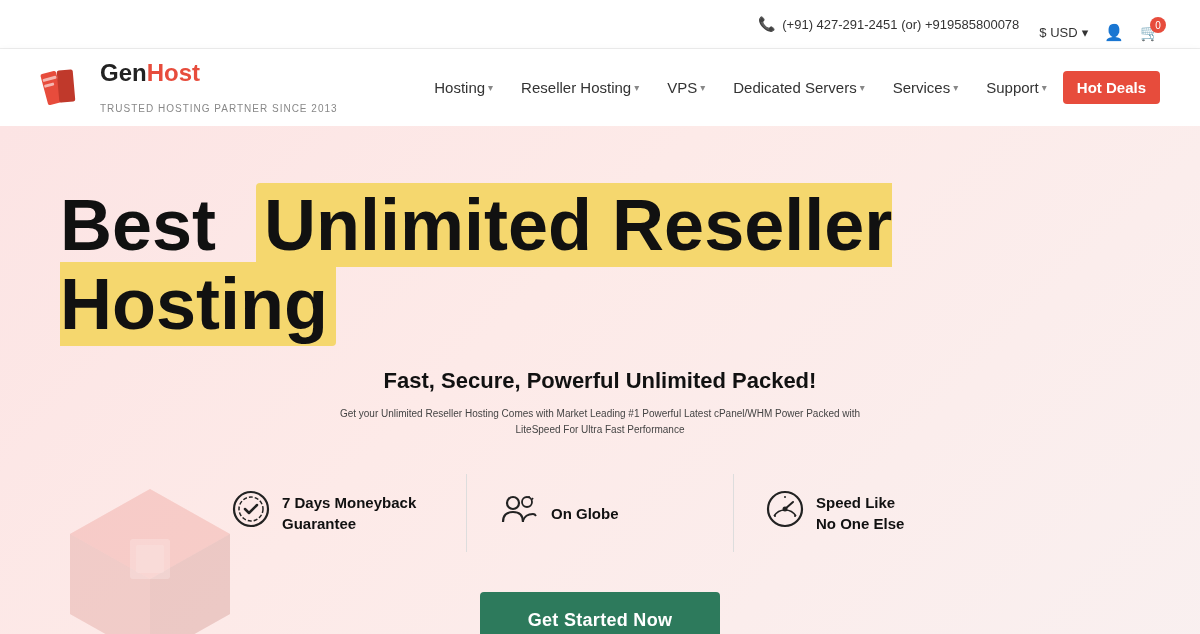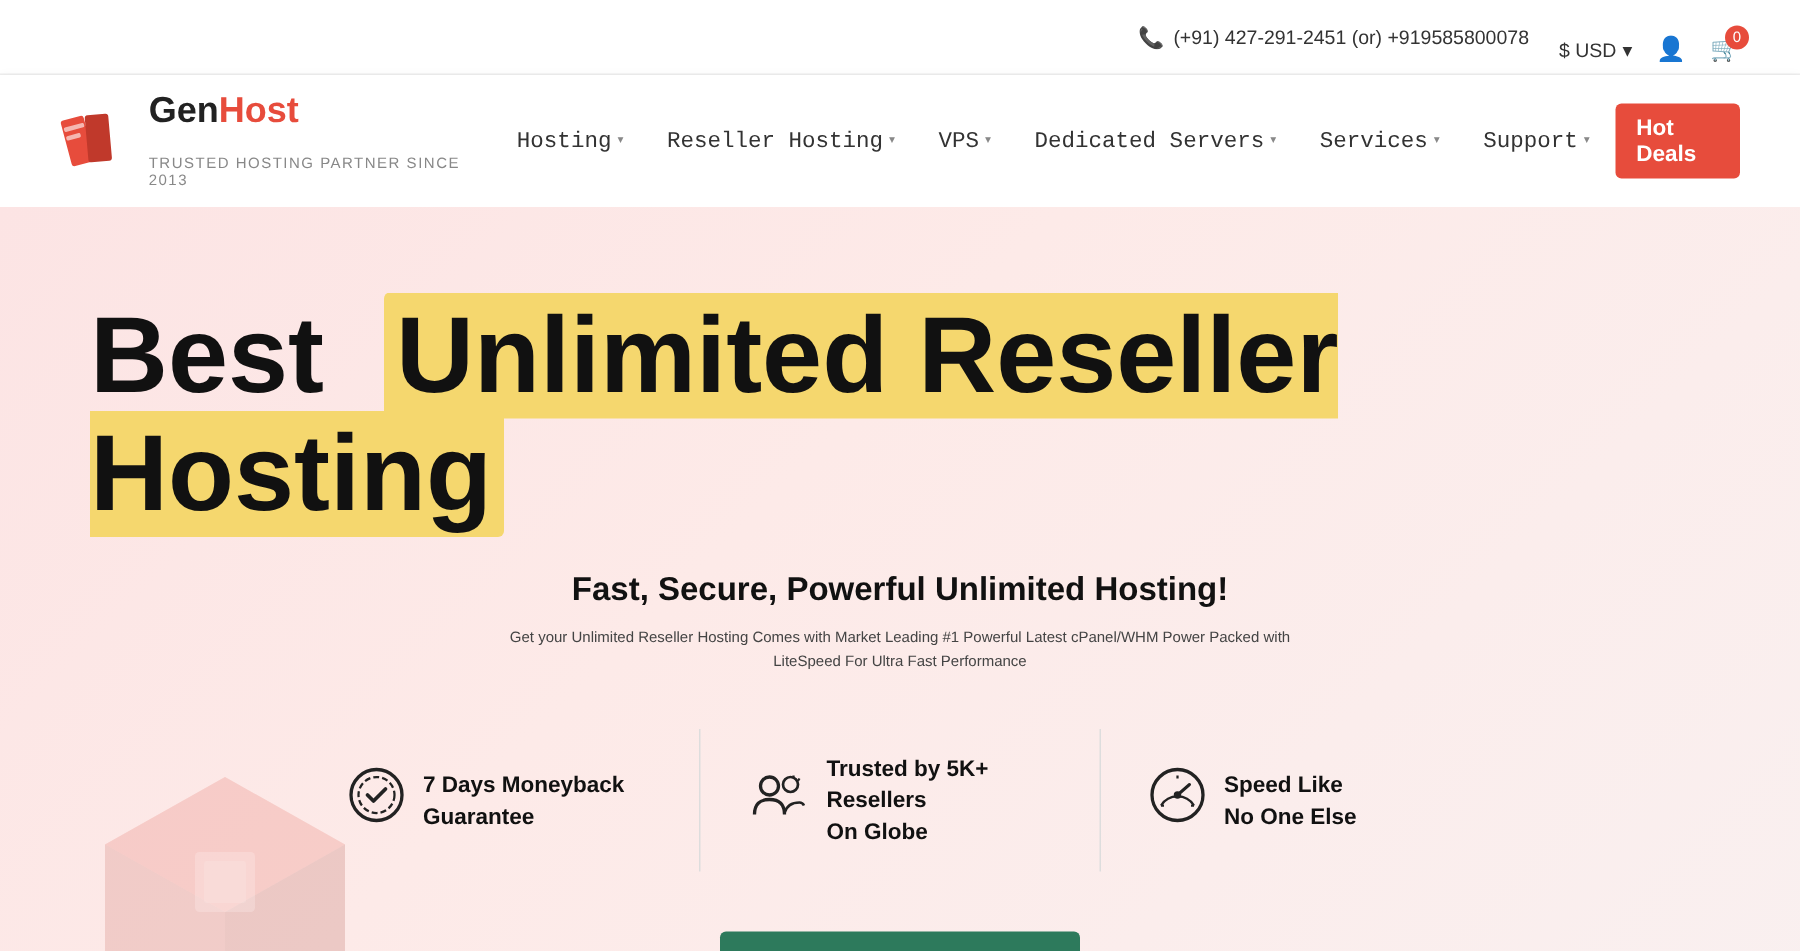--- a/index.html
+++ b/index.html
@@ -64,21 +64,20 @@
     .nav-menu { display: flex; align-items: center; gap: 4px; }
     .nav-item {
       display: flex; align-items: center; gap: 3px;
       padding: 8px 12px;
       font-size: 15px;
       font-weight: 500;
       color: #333;
       cursor: pointer;
       border-radius: 4px;
       white-space: nowrap;
-      font-family: Liberation Mono, monospace;
     }
     .nav-item .chevron { font-size: 10px; color: #888; }
     .nav-hot {
       background: #e74c3c;
       color: #fff;
       border-radius: 4px;
       padding: 8px 14px;
       font-size: 15px;
       font-weight: 600;
       cursor: pointer;
@@ -252,21 +251,21 @@
 
     <rect x="70" y="70" width="40" height="40" rx="3" fill="#fff" opacity="0.3"></rect>
     <rect x="76" y="76" width="28" height="28" rx="2" fill="#fff" opacity="0.2"></rect>
   </svg>
 
   <h1 class="hero-title">
     <span class="hero-title-plain">Best</span>
     &nbsp;<span class="hero-title-highlight">Unlimited Reseller Hosting</span>
   </h1>
 
-  <p class="hero-subtitle">Fast, Secure, Powerful Unlimited Hosting!</p>
+  <p class="hero-subtitle">Fast, Secure, Powerful Unlimited Packed!</p>
 
   <p class="hero-desc">Get your Unlimited Reseller Hosting Comes with Market Leading #1 Powerful Latest cPanel/WHM Power Packed with LiteSpeed For Ultra Fast Performance</p>
 
   <div class="features-row">
 
     <div class="feature-item">
       <div class="feature-icon">
         <svg width="38" height="38" viewBox="0 0 38 38">
           <circle cx="19" cy="19" r="17" fill="none" stroke="#222" stroke-width="2.2"></circle>
           <circle cx="19" cy="19" r="12" fill="none" stroke="#222" stroke-width="1.5" stroke-dasharray="4 2"></circle>
@@ -284,21 +283,20 @@
         <svg width="40" height="38" viewBox="0 0 40 38">
           <circle cx="14" cy="13" r="6" fill="none" stroke="#222" stroke-width="2.2"></circle>
           <path d="M4,32 Q4,22 14,22 Q24,22 24,32" fill="none" stroke="#222" stroke-width="2.2"></path>
           <circle cx="28" cy="12" r="5" fill="none" stroke="#222" stroke-width="1.8"></circle>
           <path d="M24,31 Q26,24 34,24 Q36,24 37,26" fill="none" stroke="#222" stroke-width="1.8"></path>
           <line x1="30" y1="6" x2="30" y2="8" stroke="#222" stroke-width="1.5"></line>
           <line x1="34" y1="8" x2="33" y2="9.5" stroke="#222" stroke-width="1.5"></line>
         </svg>
       </div>
       <div class="feature-text">
-        <div>Trusted by 5K+ Resellers</div>
         <div>On Globe</div>
       </div>
     </div>
 
     <div class="feature-item">
       <div class="feature-icon">
         <svg width="38" height="38" viewBox="0 0 38 38">
           <circle cx="19" cy="19" r="17" fill="none" stroke="#222" stroke-width="2.2"></circle>
           <path d="M8,26 A13,13 0 0,1 30,26" fill="none" stroke="#222" stroke-width="1.5"></path>
           <line x1="19" y1="19" x2="27" y2="12" stroke="#222" stroke-width="2" stroke-linecap="round"></line>

